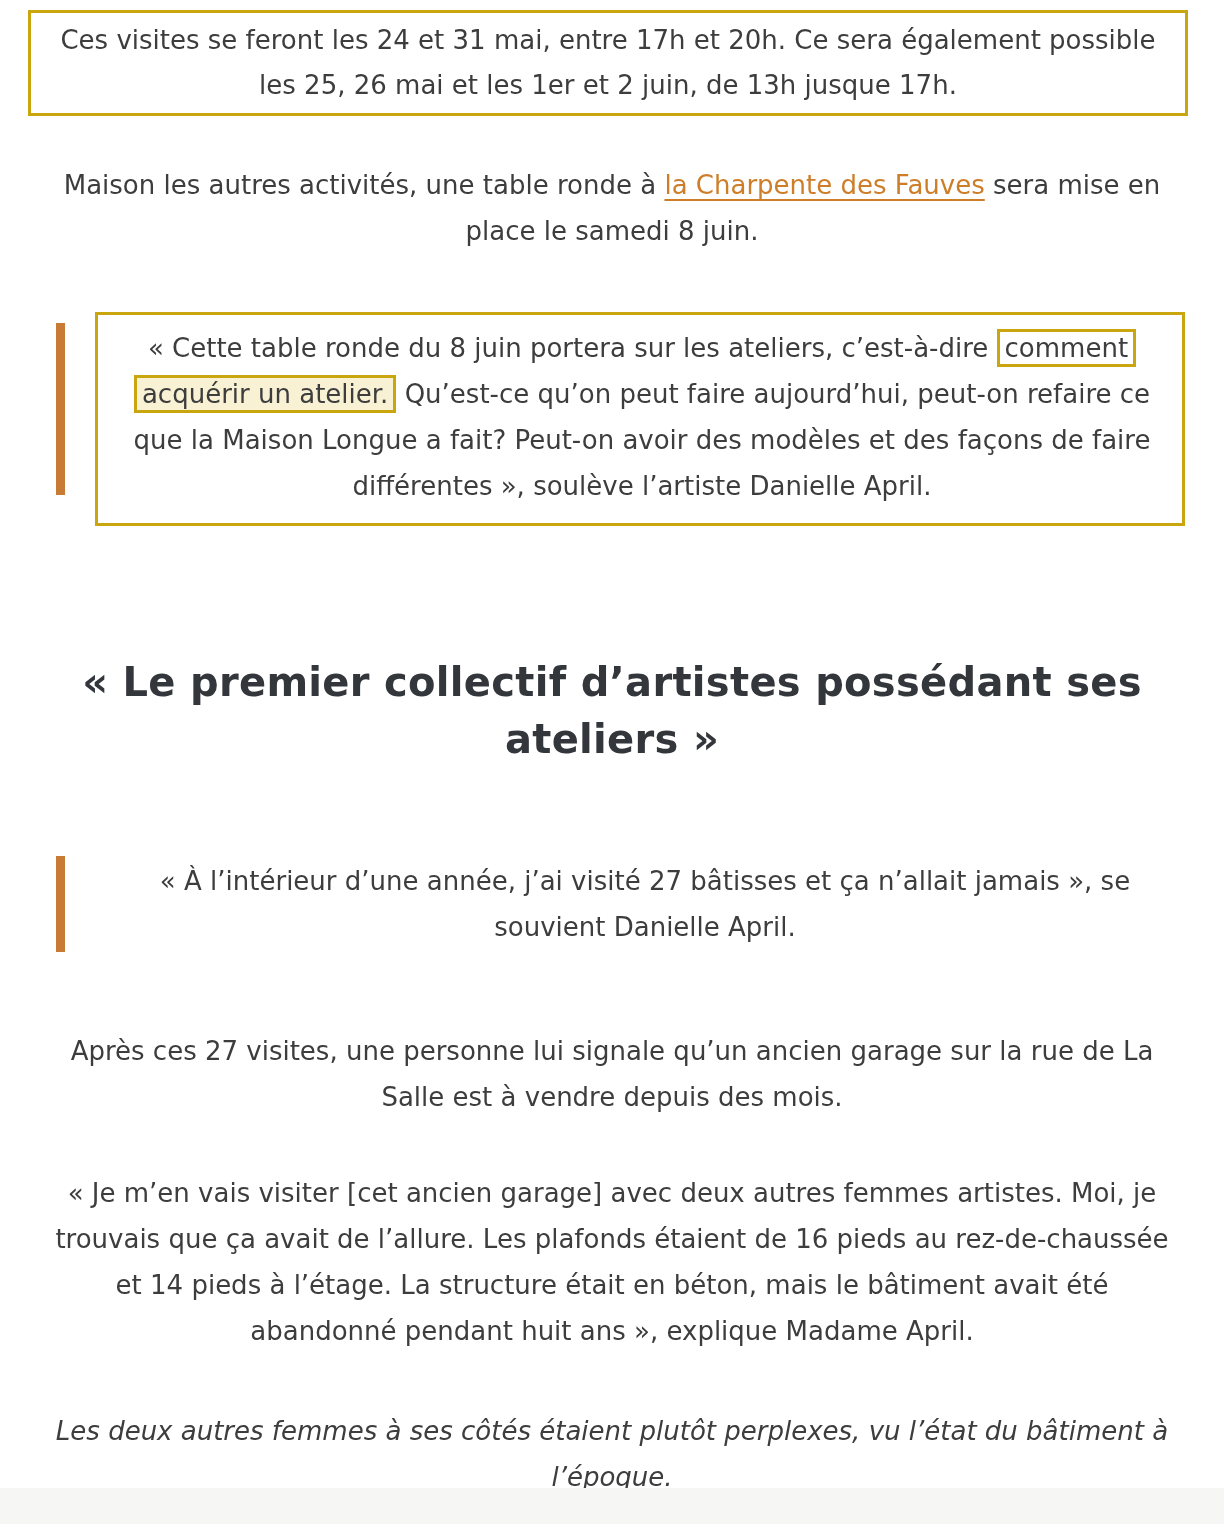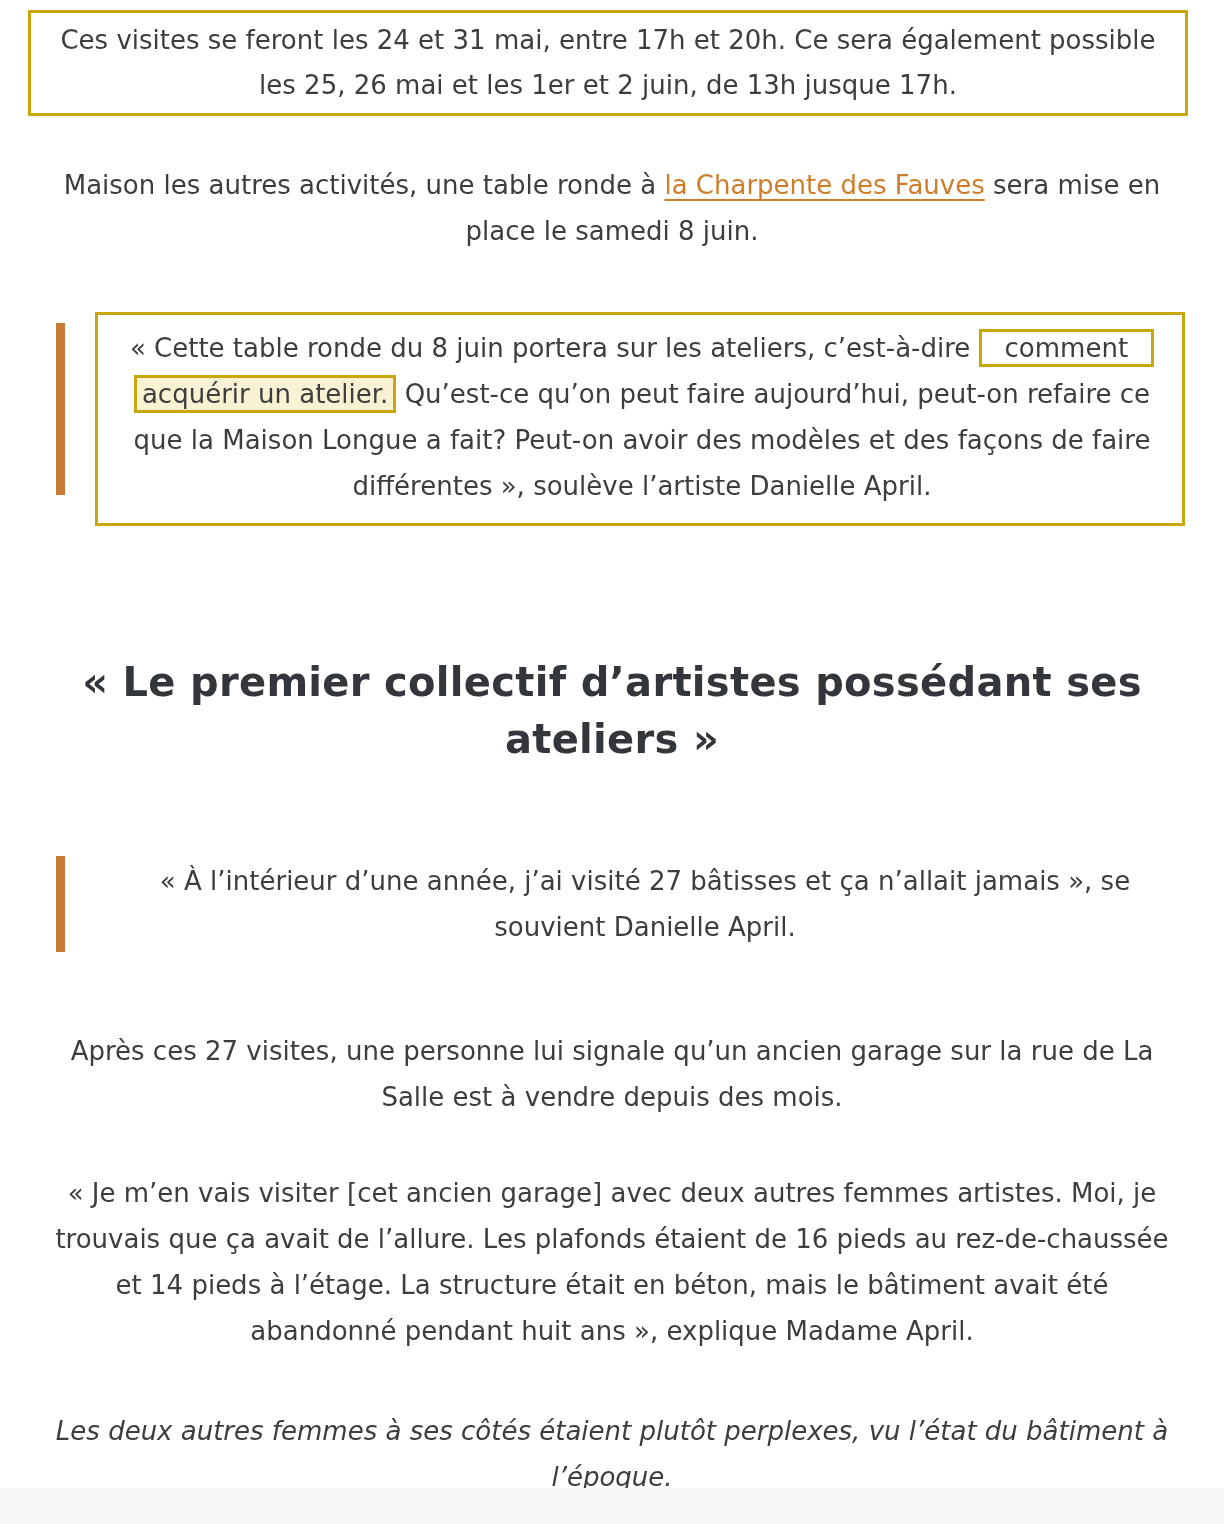--- a/index.html
+++ b/index.html
@@ -63,21 +63,21 @@
     background: var(--quote-bar, #c77b35);
   }
   .quote-text {
     margin: 0;
     font-size: 26px;
     line-height: 46px;
     color: var(--body-text, #3d3d3d);
   }
   .hl-outline {
     border: 3px solid var(--annotation-border, #c9a60d);
-    padding: 1px 23px;
+    padding: 1px 5px;
   }
   .hl-fill {
     border: 3px solid var(--annotation-border, #c9a60d);
     background: var(--highlight-fill, #f8f1d3);
     padding: 1px 5px;
     -webkit-box-decoration-break: clone;
     box-decoration-break: clone;
   }
   
   h2.section-heading {

